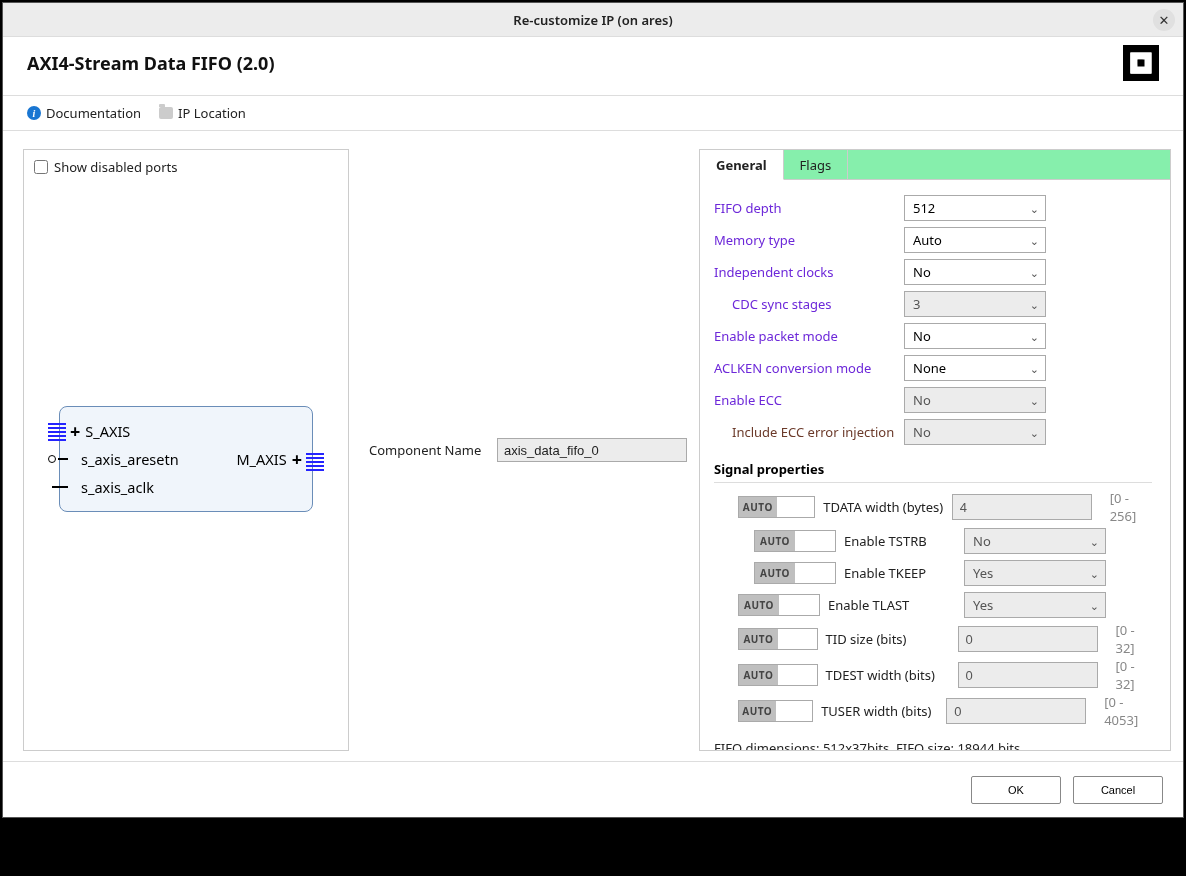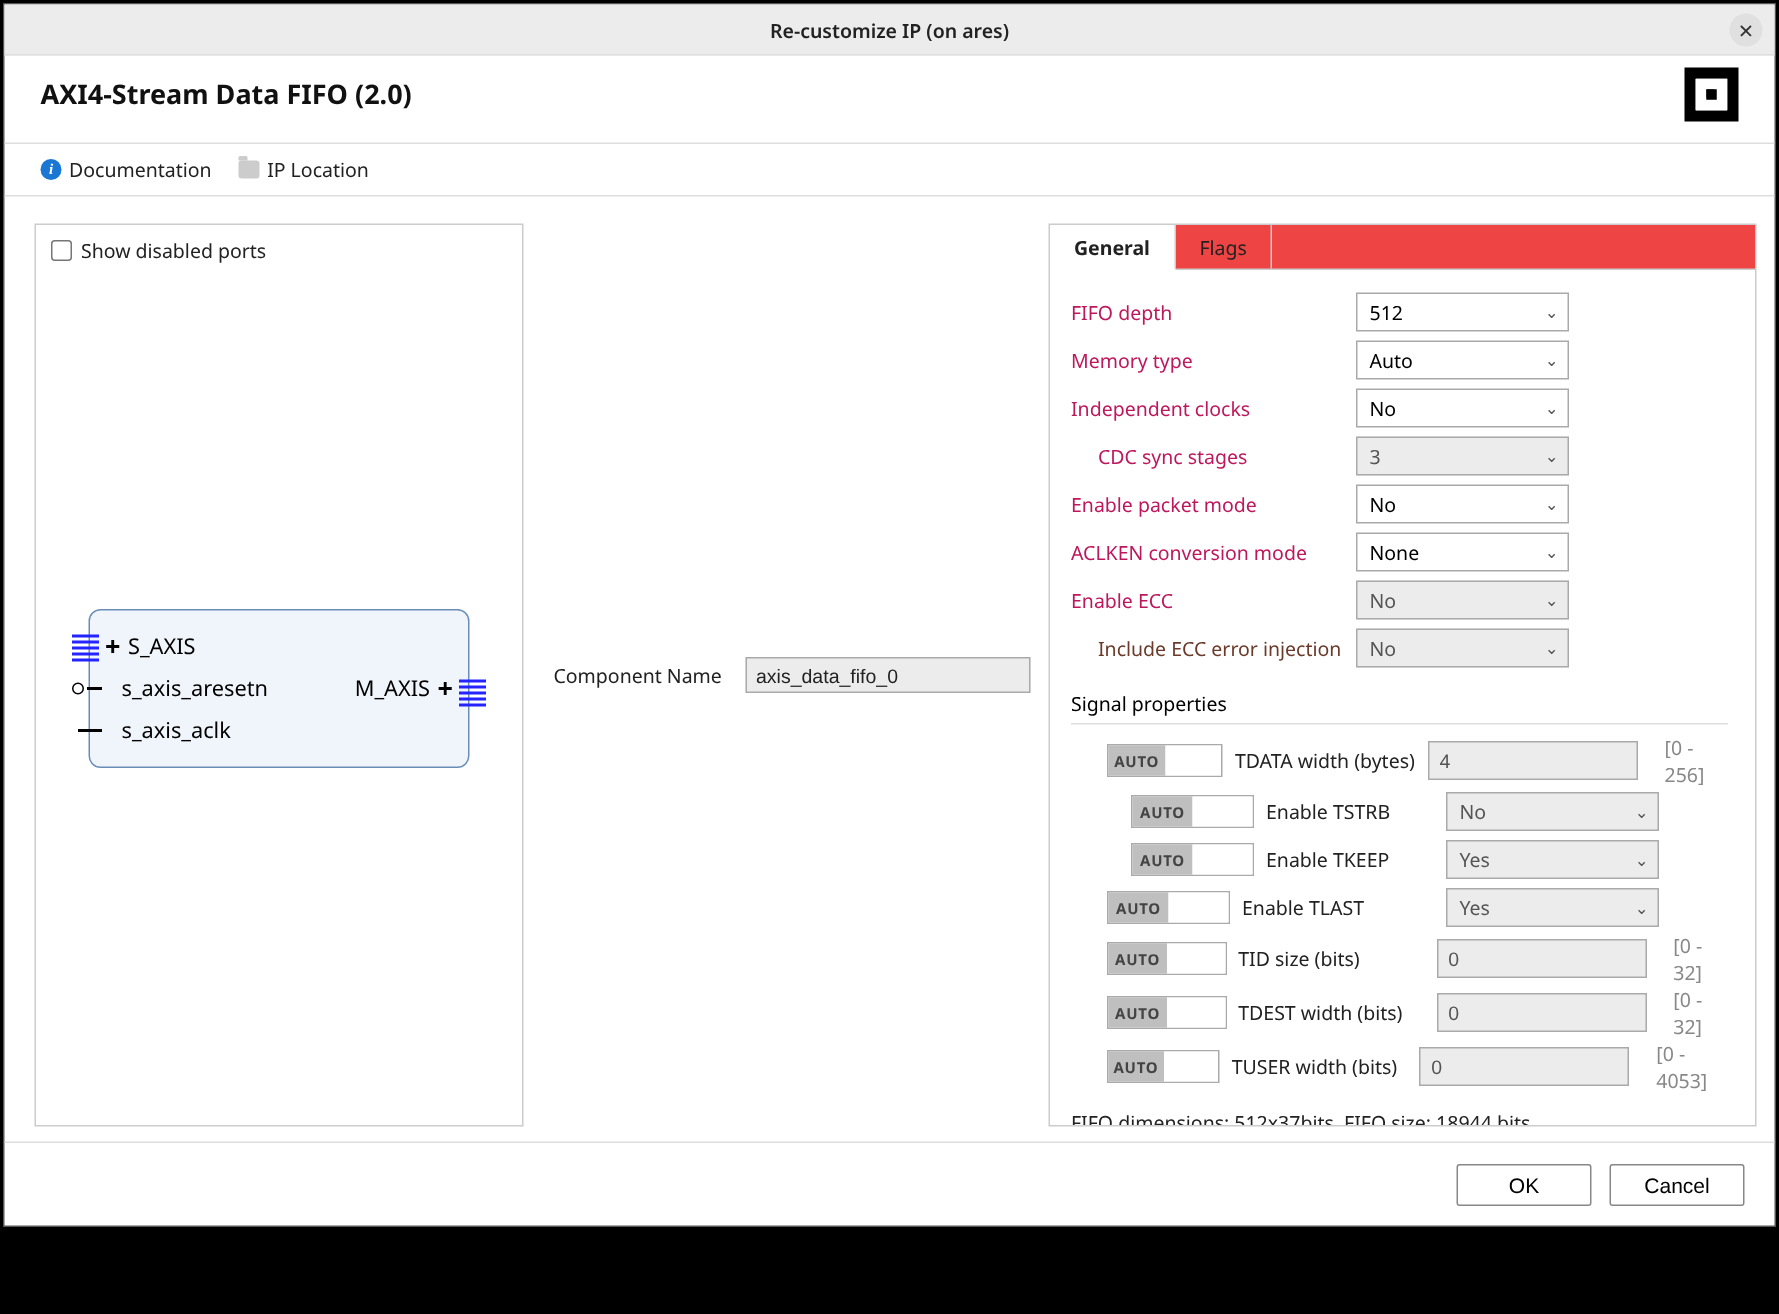--- a/index.html
+++ b/index.html
@@ -37,44 +37,44 @@
 .rail-left { left:-20px; }
 .rail-right { right:-20px; }
 .pin-line { position:absolute; left:-14px; width:14px; height:2px; background:#000; }
 .pin-circle { width:8px; height:8px; border:1.5px solid #000; border-radius:50%; background:#fff; margin-left:-2px;}
 .right-panel { flex: 1; display: flex; flex-direction: row; gap: 12px; min-width:0;}
 .compname-row { display: flex; align-items: center; gap: 10px; }
 .compname-label { font-size: 13px; color: #222; width: 118px;}
 .compname-input { flex: 1; height: 24px; border: 1px solid #aaa; background: #ececec; padding: 0 6px; font-size: 13px; color: #222; }
 
 .tabbox { border: 1px solid #ccc; flex:1; display:flex; flex-direction:column; min-height:0; }
-.tabstrip { height: 30px; background: #ef4444; display: flex; border-bottom: 1px solid #ccc; }
+.tabstrip { height: 30px; background: #86efac; display: flex; border-bottom: 1px solid #ccc; }
 .tab { padding: 0 16px; display: flex; align-items: center; font-size: 13px; color: #222; cursor: pointer; border-right:1px solid #ccc;}
 .tab.active { background: #fff; font-weight: 700; border-bottom:1px solid #fff; margin-bottom:-1px;}
 .tab-body { padding: 12px 14px 10px 14px; overflow:auto; flex:1; }
 .form-row { display: flex; align-items: center; min-height: 32px; }
-.form-label { width: 190px; font-size: 13px; color: #be185d; }
+.form-label { width: 190px; font-size: 13px; color: #6d28d9; }
 .form-label.indent { padding-left: 18px; }
 .form-label.brown { color: #6b3a2a; }
 .select-box { width: 142px; height: 26px; border: 1px solid #aaa; background: #fff; display: flex; align-items: center; justify-content: space-between; padding: 0 6px 0 8px; font-size: 13px; cursor:pointer;}
 .select-box.disabled { background: #ececec; color:#555; cursor:default;}
 .chev { font-size: 11px; color:#555;}
-.section-head { font-weight: 400; font-size: 13px; color:#000; margin-top: 12px; margin-bottom: 6px; padding-bottom:4px; border-bottom:1px solid #ddd; margin-right:4px;}
+.section-head { font-weight: 700; font-size: 13px; color:#000; margin-top: 12px; margin-bottom: 6px; padding-bottom:4px; border-bottom:1px solid #ddd; margin-right:4px;}
 .sig-row { display:flex; align-items:center; min-height:32px; padding-left:24px; gap:8px;}
 .auto-sw { width: 82px; height:22px; border:1px solid #aaa; display:flex; cursor:pointer; font-size:10px; font-weight:700; letter-spacing:0.5px;}
 .auto-sw .on { flex:1; background:#bfbfbf; color:#444; display:flex; align-items:center; justify-content:center;}
 .auto-sw .off { flex:1; background:#fff;}
 .sig-label { width: 128px; font-size:13px; color:#222;}
 .text-in { width:140px; height:26px; border:1px solid #aaa; padding:0 7px; font-size:13px; background:#fff;}
 .text-in.disabled { background:#ececec; color:#555;}
 .range { font-size:13px; color:#888; margin-left:10px;}
 .dims { font-size:13px; color:#222; margin-top:10px; }
 
 .footer { height: 56px; border-top: 1px solid #ddd; display: flex; align-items: center; justify-content: flex-end; gap: 12px; padding: 0 20px; }
-.btn { min-width: 90px; height: 28px; border: 1px solid #888; background: #fff; font-size: 14px; cursor: pointer; border-radius:2px;}
+.btn { min-width: 90px; height: 28px; border: 1px solid #888; background: #fff; font-size: 11px; cursor: pointer; border-radius:2px;}
 </style>
 </head>
 <body>
 
 <div class="outer-frame">
  <div class="dialog">
 
   <div class="titlebar">
     <span class="titlebar-title">Re-customize IP (on ares)</span>
     <div class="titlebar-close">

